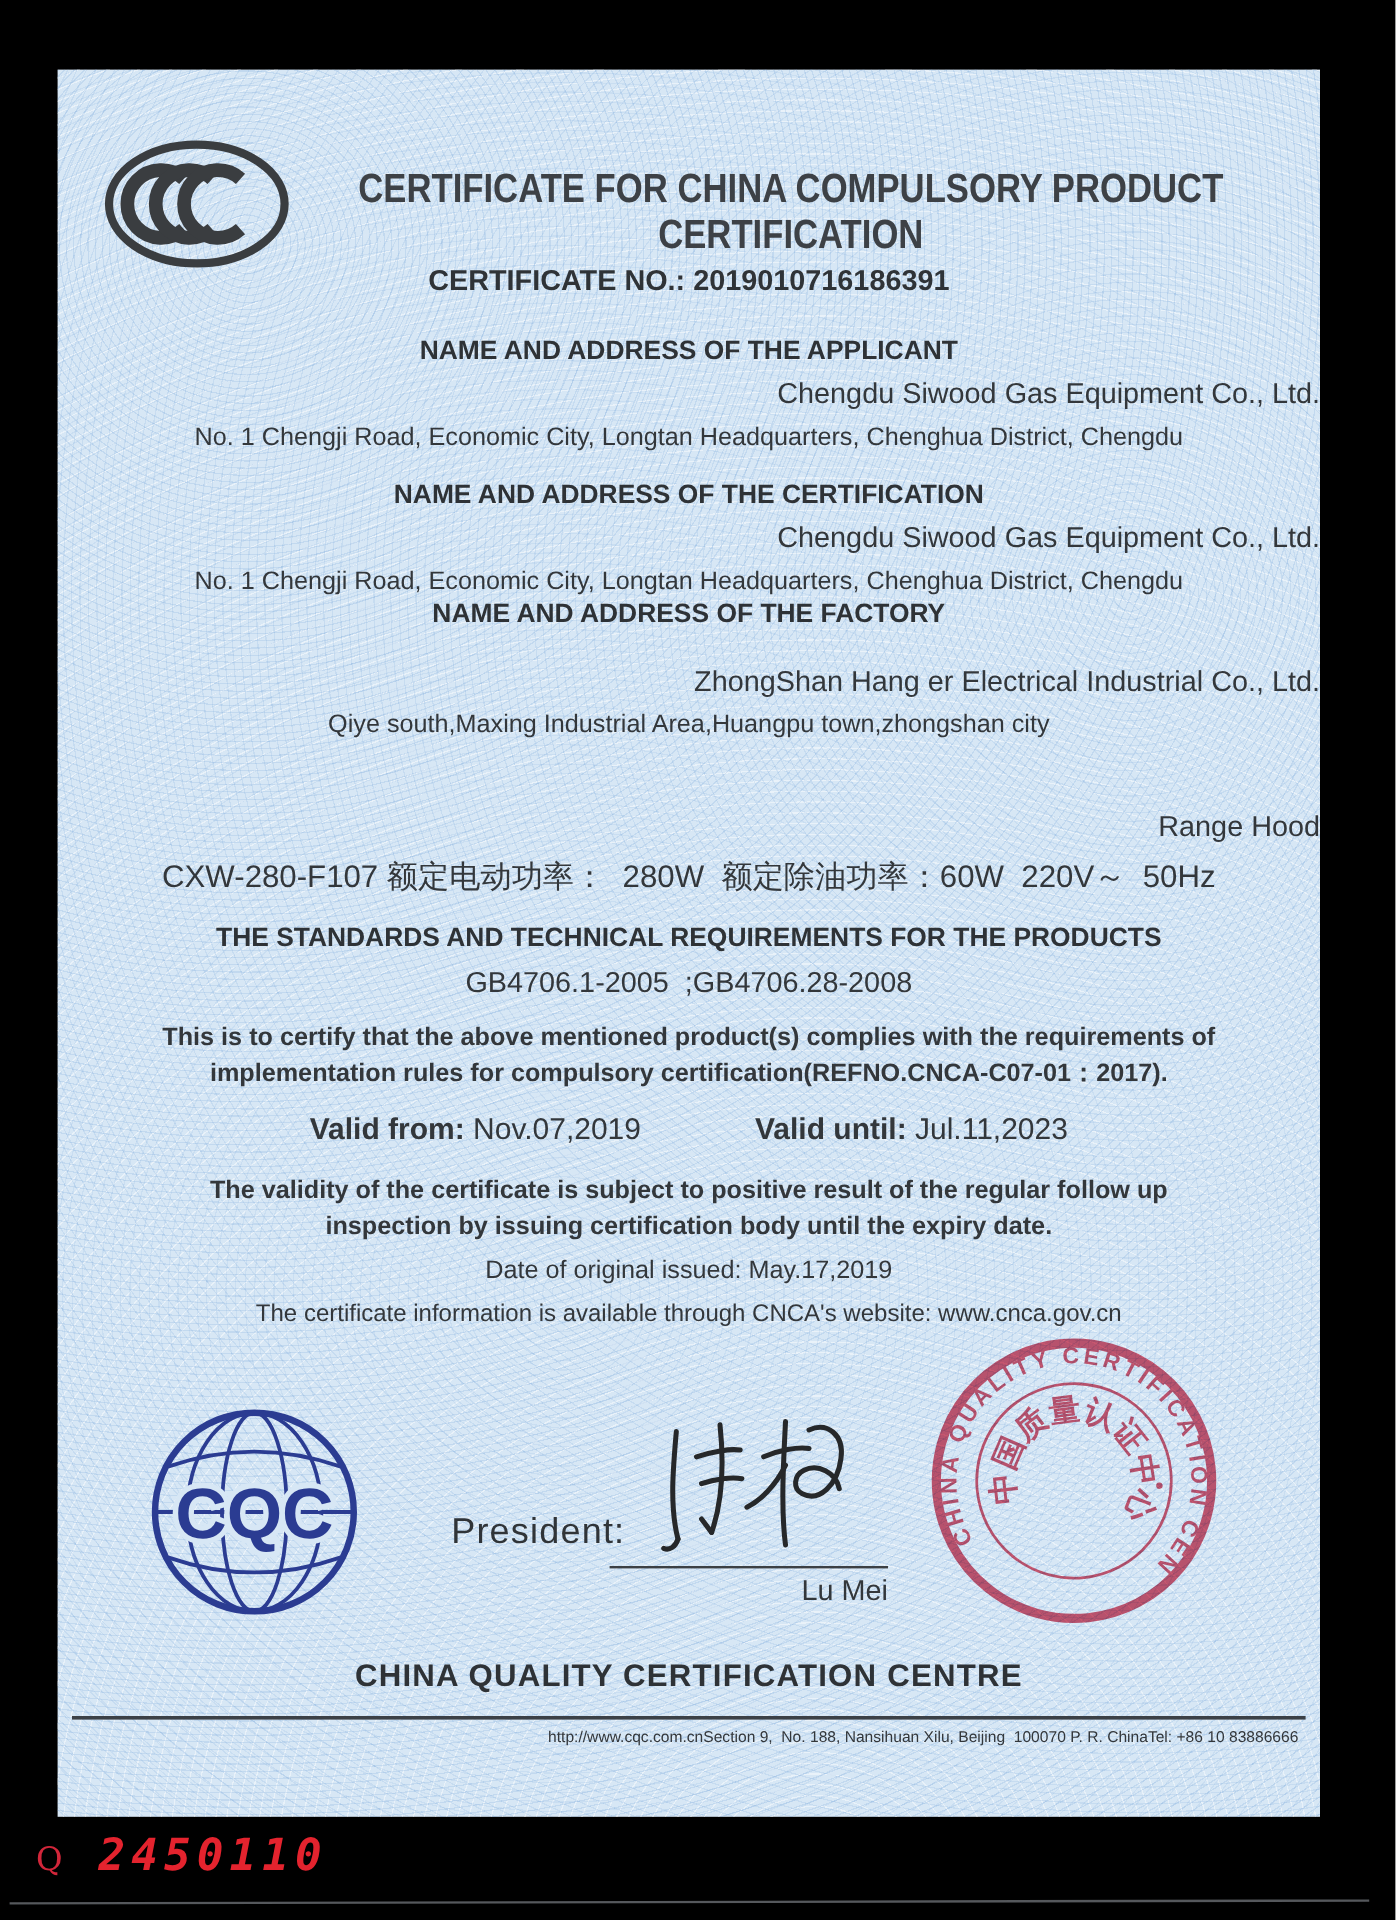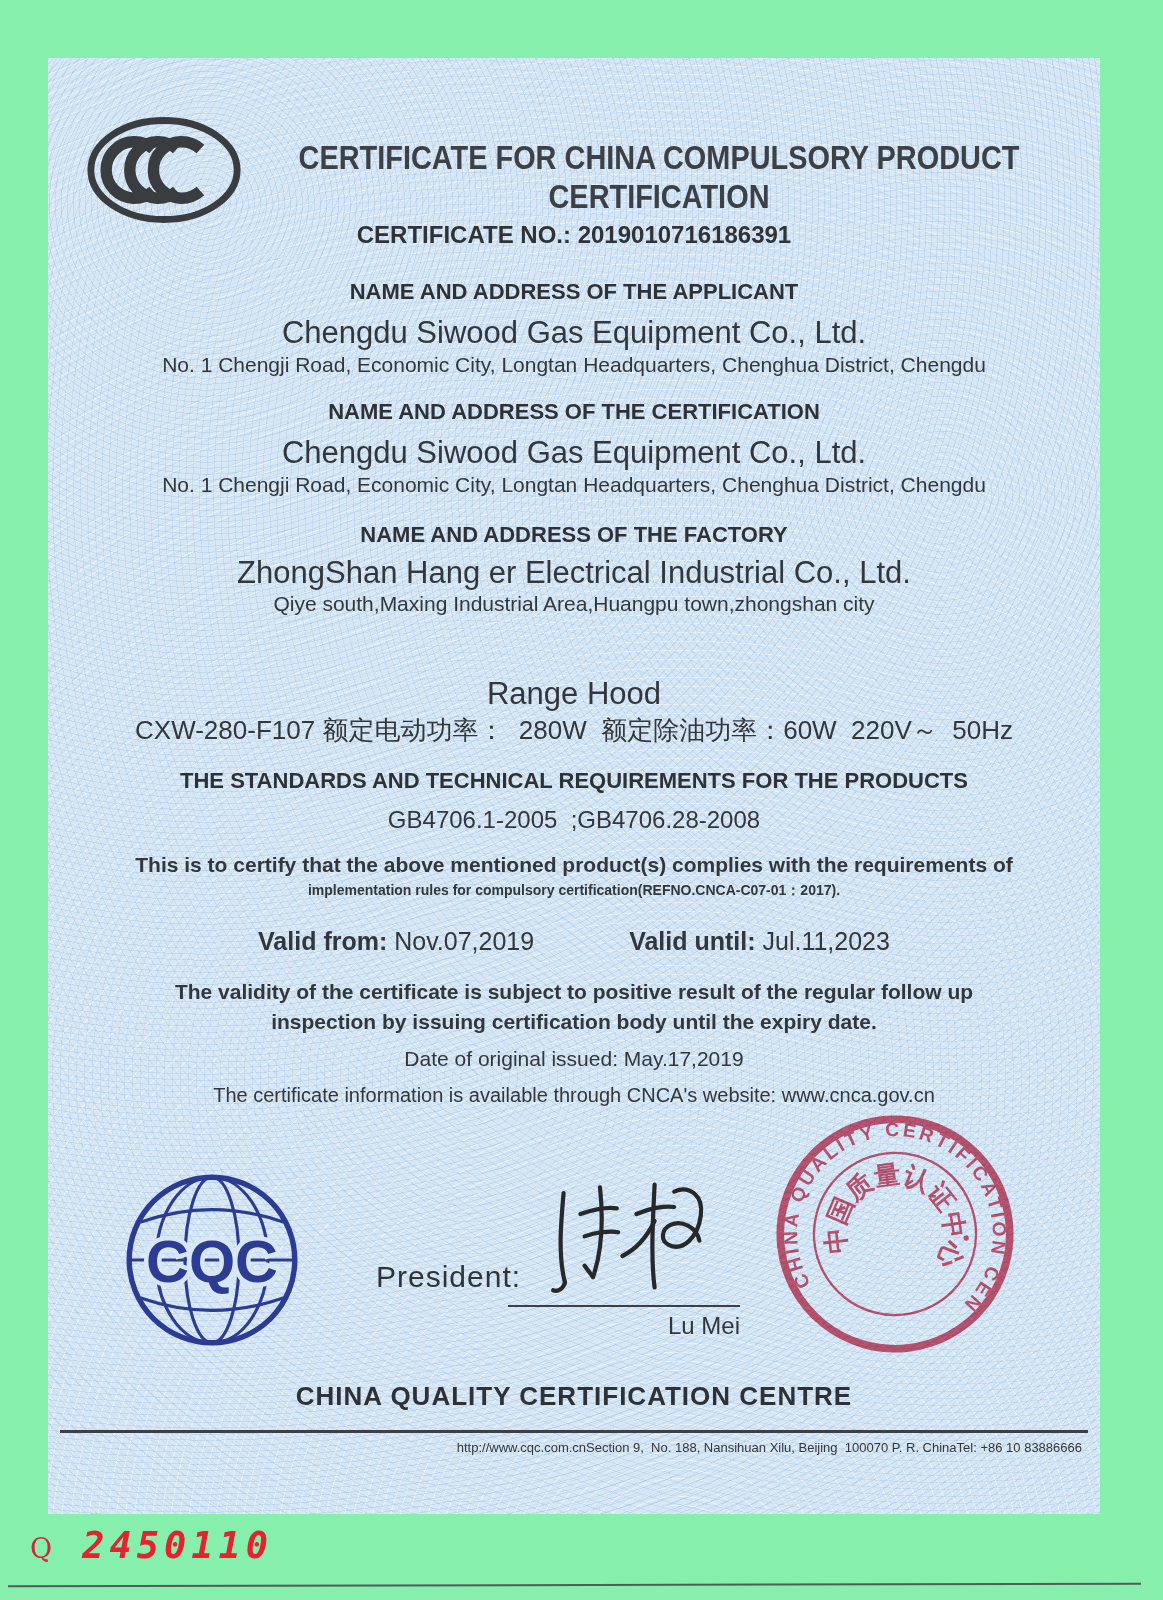--- a/index.html
+++ b/index.html
@@ -1,18 +1,18 @@
 <!DOCTYPE html>
 <html><head>
 <meta charset="utf-8">
 <style>
   html,body{margin:0;padding:0;background:#f7f7f5;}
   .page{
     position:relative;width:1163px;height:1600px;margin:0 auto;
-    background:#86efac;overflow:hidden;
+    background:#000000;overflow:hidden;
     font-family:"Liberation Sans", sans-serif;color:#33373b;
   }
   .panel{
     position:absolute;left:48px;top:58px;width:1052px;height:1456px;
     background-color:#d7e7f5;
     background-image:
       repeating-radial-gradient(circle at 15% 10%, rgba(110,160,215,.20) 0 1px, rgba(255,255,255,0) 1px 6px),
       repeating-radial-gradient(circle at 85% 30%, rgba(110,160,215,.16) 0 1px, rgba(255,255,255,0) 1px 7px),
       repeating-radial-gradient(circle at 40% 70%, rgba(110,160,215,.13) 0 1px, rgba(255,255,255,0) 1px 8px),
       repeating-radial-gradient(circle at 60% 105%, rgba(255,255,255,.45) 0 1px, rgba(255,255,255,0) 1px 9px);
@@ -20,21 +20,21 @@
   .l{position:absolute;left:0;right:0;text-align:center;line-height:1.25;}
   .b{font-weight:bold;}
   .pre{white-space:pre-wrap;}
   .title-line{
     position:absolute;left:175px;right:5px;top:80px;text-align:center;
     font-size:34px;font-weight:bold;color:#3d4146;letter-spacing:0px;
     transform:scaleX(.85);transform-origin:center;
   }
   .certno{font-size:24px;color:#2f3337;}
   .h{font-size:22px;color:#2e3236;}
-  .name{font-size:31px;}
+  .name{font-size:24px;text-align:right;}
   .addr{font-size:21px;}
   .valid-row{display:flex;justify-content:center;gap:95px;font-size:25px;}
   .valid-row .lab{font-weight:bold;}
   .footer-org{font-size:26px;letter-spacing:1px;color:#2e3236;}
   .footer-rule{position:absolute;left:12px;right:12px;top:1372px;border-top:3px solid #3b4046;}
   .footer-row{
     position:absolute;left:18px;right:18px;top:1382px;
     display:flex;justify-content:flex-end;align-items:baseline;font-size:13px;
   }
   .president{position:absolute;left:328px;top:1202px;font-size:30px;letter-spacing:1px;color:#303438;}
@@ -66,32 +66,32 @@
     <div class="l b certno" style="top:162px">CERTIFICATE NO.: 2019010716186391</div>
 
     <div class="l b h" style="top:220px">NAME AND ADDRESS OF THE APPLICANT</div>
     <div class="l name" style="top:256px">Chengdu Siwood Gas Equipment Co., Ltd.</div>
     <div class="l addr" style="top:294px">No. 1 Chengji Road, Economic City, Longtan Headquarters, Chenghua District, Chengdu</div>
 
     <div class="l b h" style="top:340px">NAME AND ADDRESS OF THE CERTIFICATION</div>
     <div class="l name" style="top:376px">Chengdu Siwood Gas Equipment Co., Ltd.</div>
     <div class="l addr" style="top:414px">No. 1 Chengji Road, Economic City, Longtan Headquarters, Chenghua District, Chengdu</div>
 
-    <div class="l b h" style="top:463px">NAME AND ADDRESS OF THE FACTORY</div>
+    <div class="l b h" style="top:439px">NAME AND ADDRESS OF THE FACTORY</div>
     <div class="l name" style="top:496px">ZhongShan Hang er Electrical Industrial Co., Ltd.</div>
     <div class="l addr" style="top:533px">Qiye south,Maxing Industrial Area,Huangpu town,zhongshan city</div>
 
     <div class="l name" style="top:617px">Range Hood</div>
     <div class="l addr pre" style="top:656px;font-size:26px">CXW-280-F107 额定电动功率：  280W  额定除油功率：60W  220V～  50Hz</div>
 
     <div class="l b h" style="top:709px">THE STANDARDS AND TECHNICAL REQUIREMENTS FOR THE PRODUCTS</div>
     <div class="l pre" style="top:747px;font-size:24px">GB4706.1-2005  ;GB4706.28-2008</div>
 
     <div class="l b" style="top:794px;font-size:21px">This is to certify that the above mentioned product(s) complies with the requirements of</div>
-    <div class="l b" style="top:824px;font-size:14px">implementation rules for compulsory certification(REFNO.CNCA-C07-01：2017).</div>
+    <div class="l b" style="top:824px;font-size:21px">implementation rules for compulsory certification(REFNO.CNCA-C07-01：2017).</div>
 
     <div class="l valid-row" style="top:868px">
       <span><span class="lab">Valid from:</span> <span>Nov.07,2019</span></span>
       <span><span class="lab">Valid until:</span> <span>Jul.11,2023</span></span>
     </div>
 
     <div class="l b" style="top:921px;font-size:21px">The validity of the certificate is subject to positive result of the regular follow up</div>
     <div class="l b" style="top:951px;font-size:21px">inspection by issuing certification body until the expiry date.</div>
 
     <div class="l" style="top:988px;font-size:21px">Date of original issued: May.17,2019</div>

